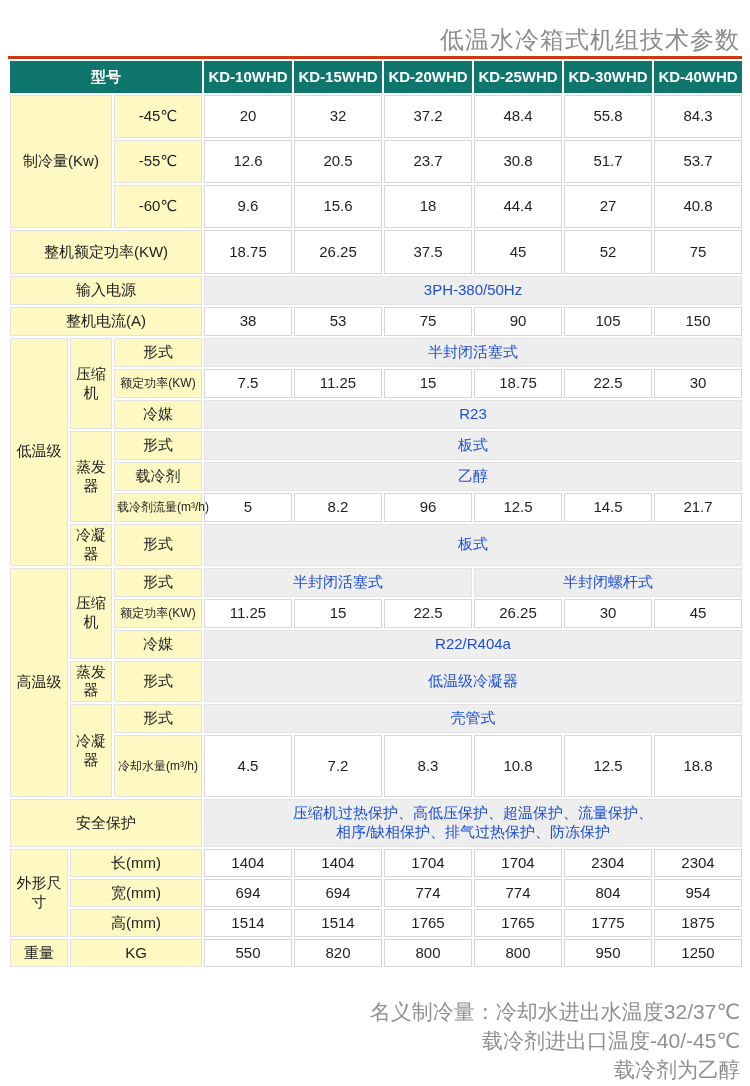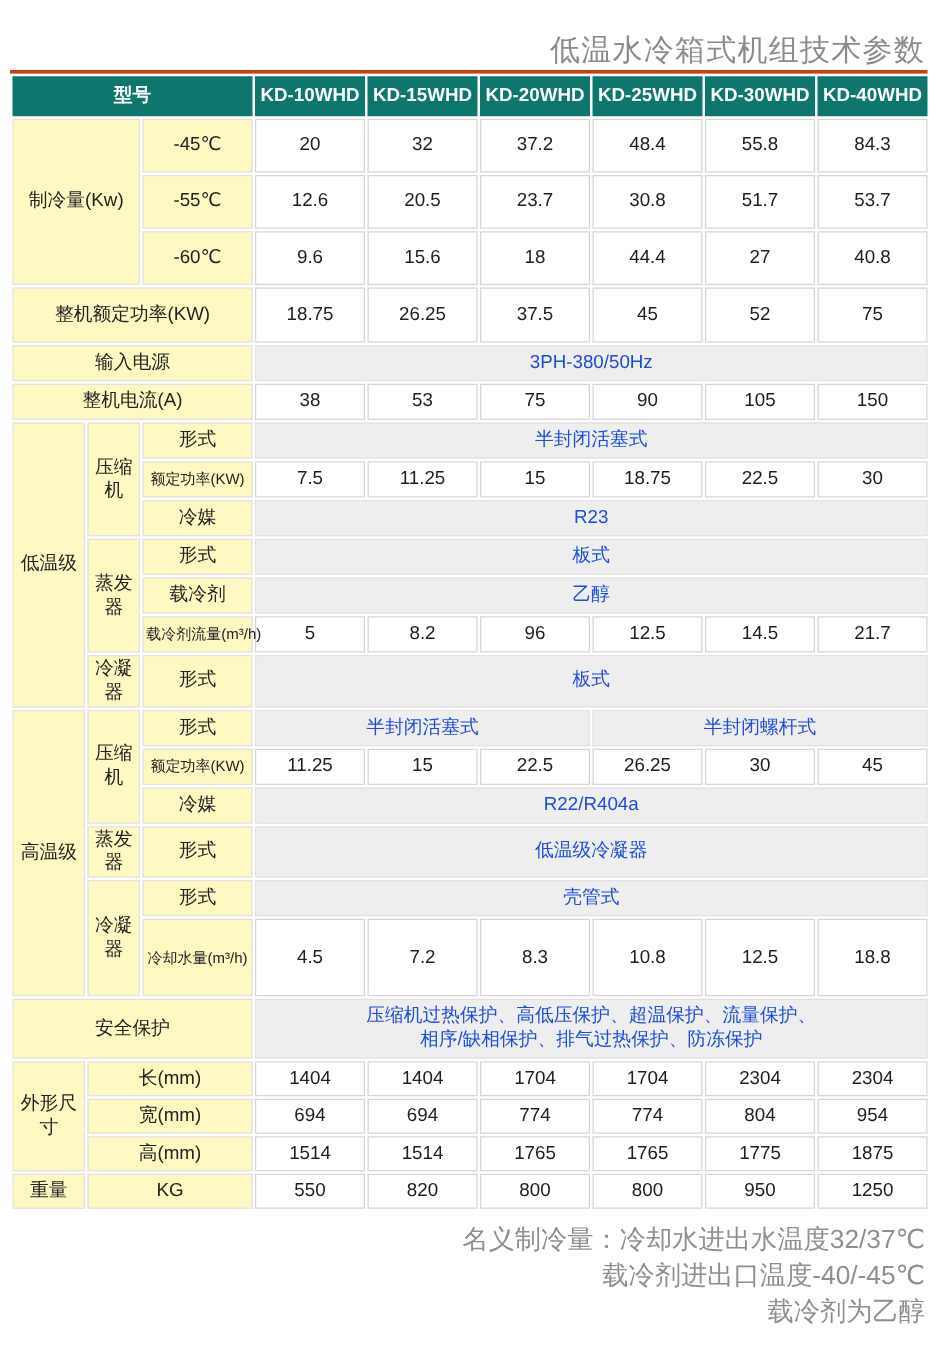--- a/index.html
+++ b/index.html
@@ -72,21 +72,21 @@
 
   tr.h-head  { height: 32px; }
   tr.h-cool  { height: 43px; }
   tr.h-mid   { height: 44px; }
   tr.h-std   { height: 29px; }
   tr.h-tall  { height: 62px; padding-left: 48px; }
   tr.h-safe  { height: 48px; }
   tr.h-dim   { height: 28px; }
 
   .notes {
-    margin-top: 8px;
+    margin-top: 28px;
     text-align: right;
     font-size: 21px;
     color: #8f8f8f;
     line-height: 29px;
     padding-right: 2px;
   }
 </style>
 </head>
 <body>
 

